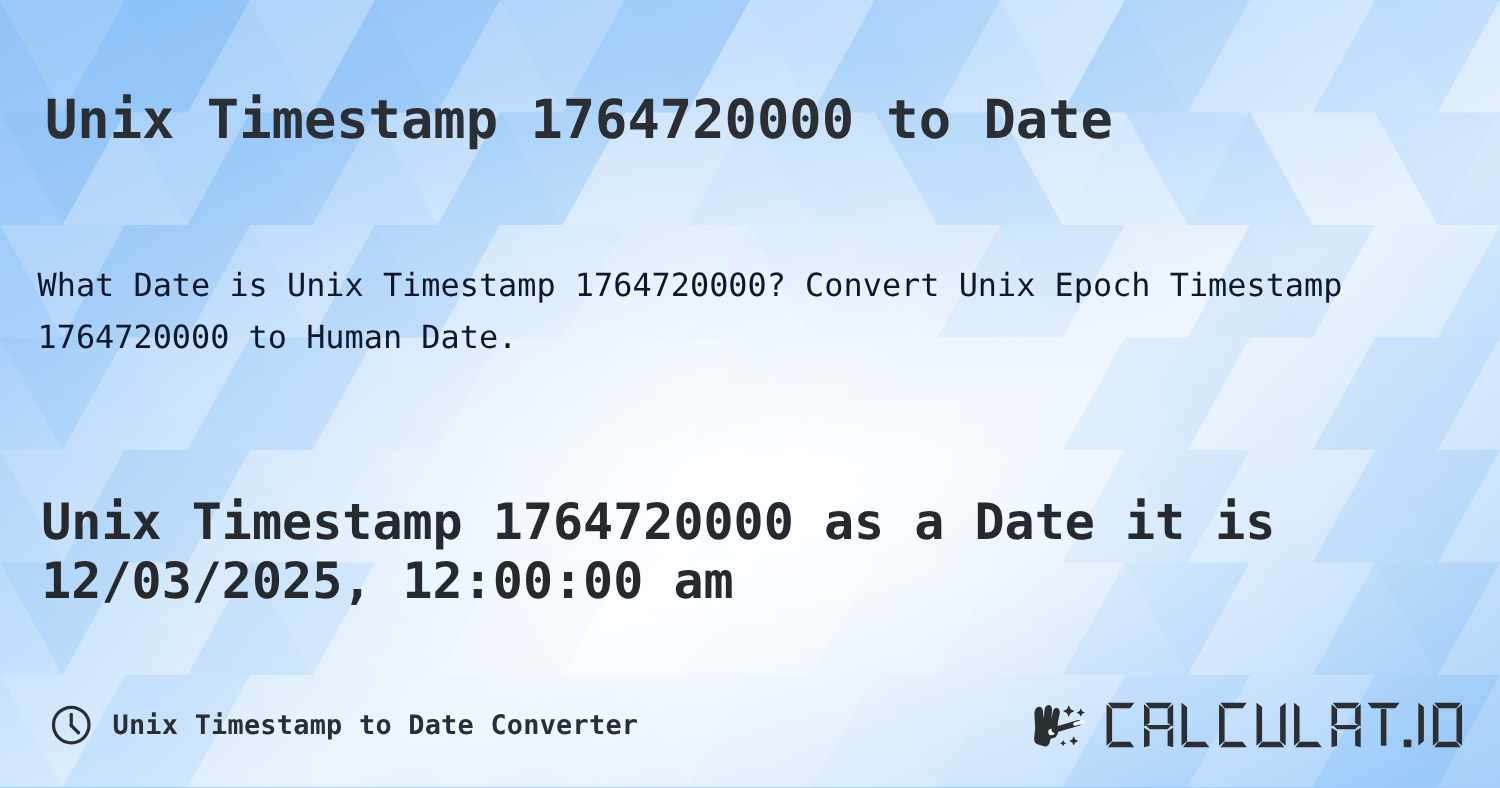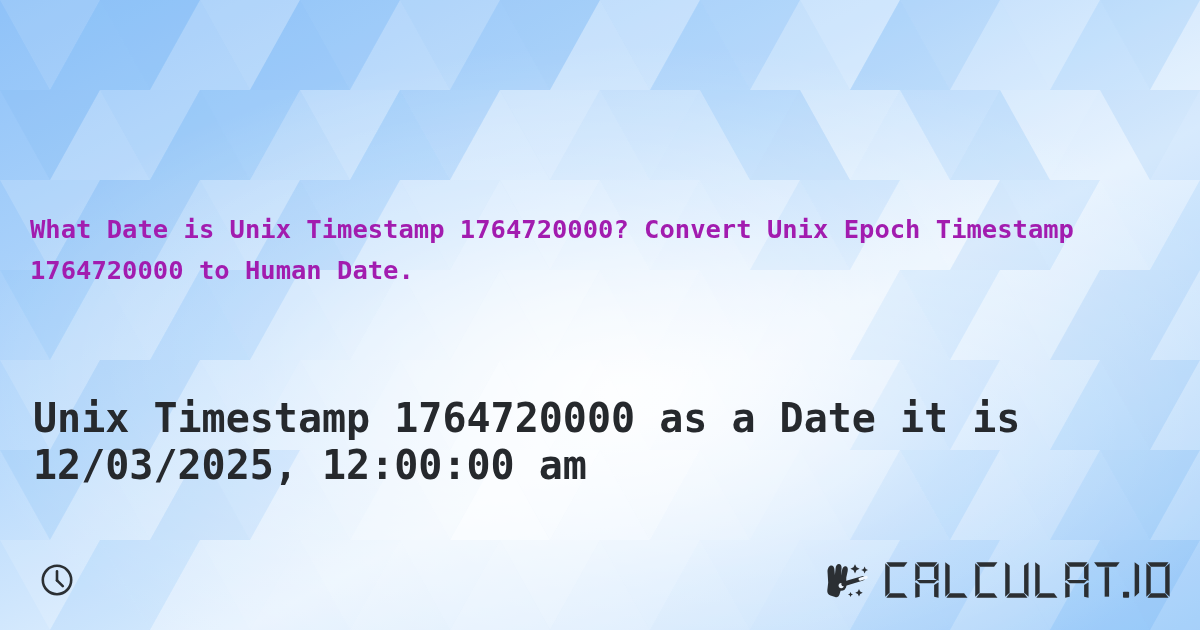--- a/index.html
+++ b/index.html
@@ -55,22 +55,22 @@
     white-space: nowrap;
   }
 
   .description {
     position: absolute;
     left: 30px;
     top: 183px;
     width: 1115px;
     font-size: 25.5px;
     line-height: 41px;
-    font-weight: bold;
-    color: #a21caf;
+    font-weight: normal;
+    color: #0f172a;
   }
 
   .result {
     position: absolute;
     left: 33px;
     top: 355px;
     width: 1090px;
     font-size: 40px;
     line-height: 47px;
     font-weight: bold;
@@ -331,35 +331,37 @@
         <polygon points="850,630 950,630 900,540" fill="#6fb2f4" opacity="0.10"></polygon>
         <polygon points="950,630 1050,630 1000,540" fill="#ffffff" opacity="0.12"></polygon>
         <polygon points="1050,630 1150,630 1100,540" fill="#6fb2f4" opacity="0.12"></polygon>
         <polygon points="1150,630 1250,630 1200,540" fill="#ffffff" opacity="0.10"></polygon>
       </g>
     </svg>
   </div>
 
   <div class="content">
 
+    <h1 class="page-title">Unix Timestamp 1764720000 to Date</h1>
 
     <p class="description">What Date is Unix Timestamp 1764720000? Convert Unix Epoch Timestamp 1764720000 to Human Date.</p>
 
     <p class="result">Unix Timestamp 1764720000 as a Date it is 12/03/2025, 12:00:00 am</p>
 
     <div class="footer">
 
       <div class="footer-left">
         <span class="clock-icon-wrap">
           <svg class="clock-icon" viewBox="0 0 34 34" xmlns="http://www.w3.org/2000/svg">
             <circle cx="17" cy="17" r="14.2" fill="none" stroke="#2b2f33" stroke-width="2.6"></circle>
             <path d="M17 8.4 L17 17.4" fill="none" stroke="#2b2f33" stroke-width="2.6" stroke-linecap="round"></path>
             <path d="M17 17.4 L22.8 23.2" fill="none" stroke="#2b2f33" stroke-width="2.6" stroke-linecap="round"></path>
           </svg>
         </span>
+        <span class="footer-label">Unix Timestamp to Date Converter</span>
       </div>
 
       <div class="footer-right">
 
         <span>
           <svg class="wand-icon" viewBox="0 0 58 44" xmlns="http://www.w3.org/2000/svg">
 
             <path d="M6.5 13.5
                      C6.5 10.0 8.2 7.4 10.4 7.4
                      C12.1 7.4 13.2 8.9 13.4 11.0

